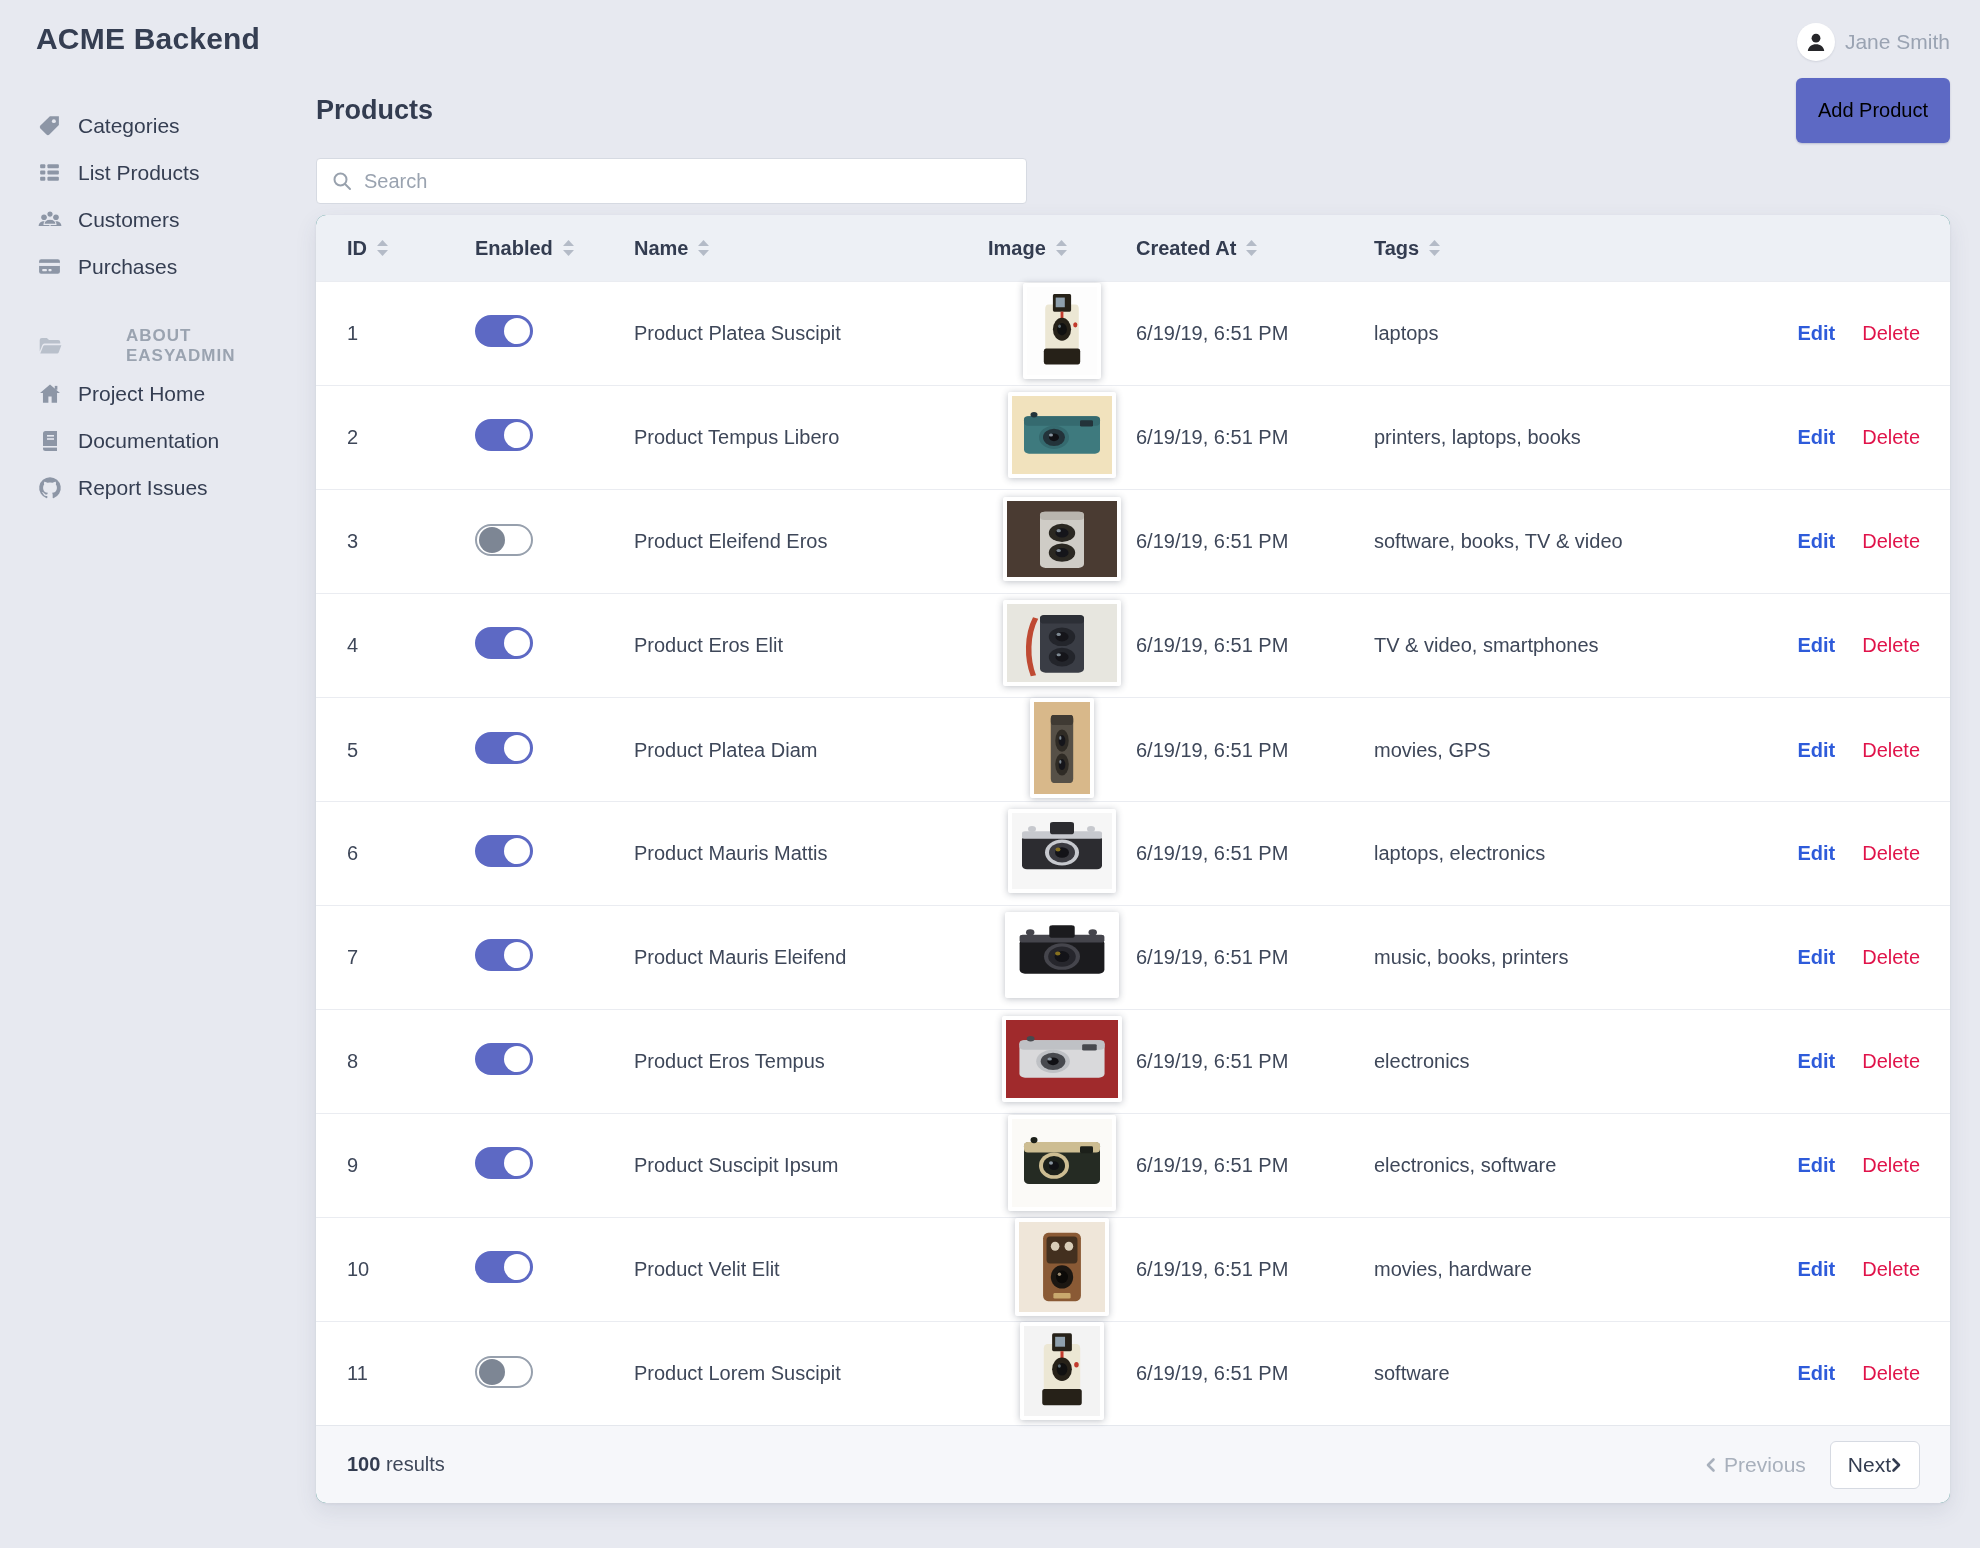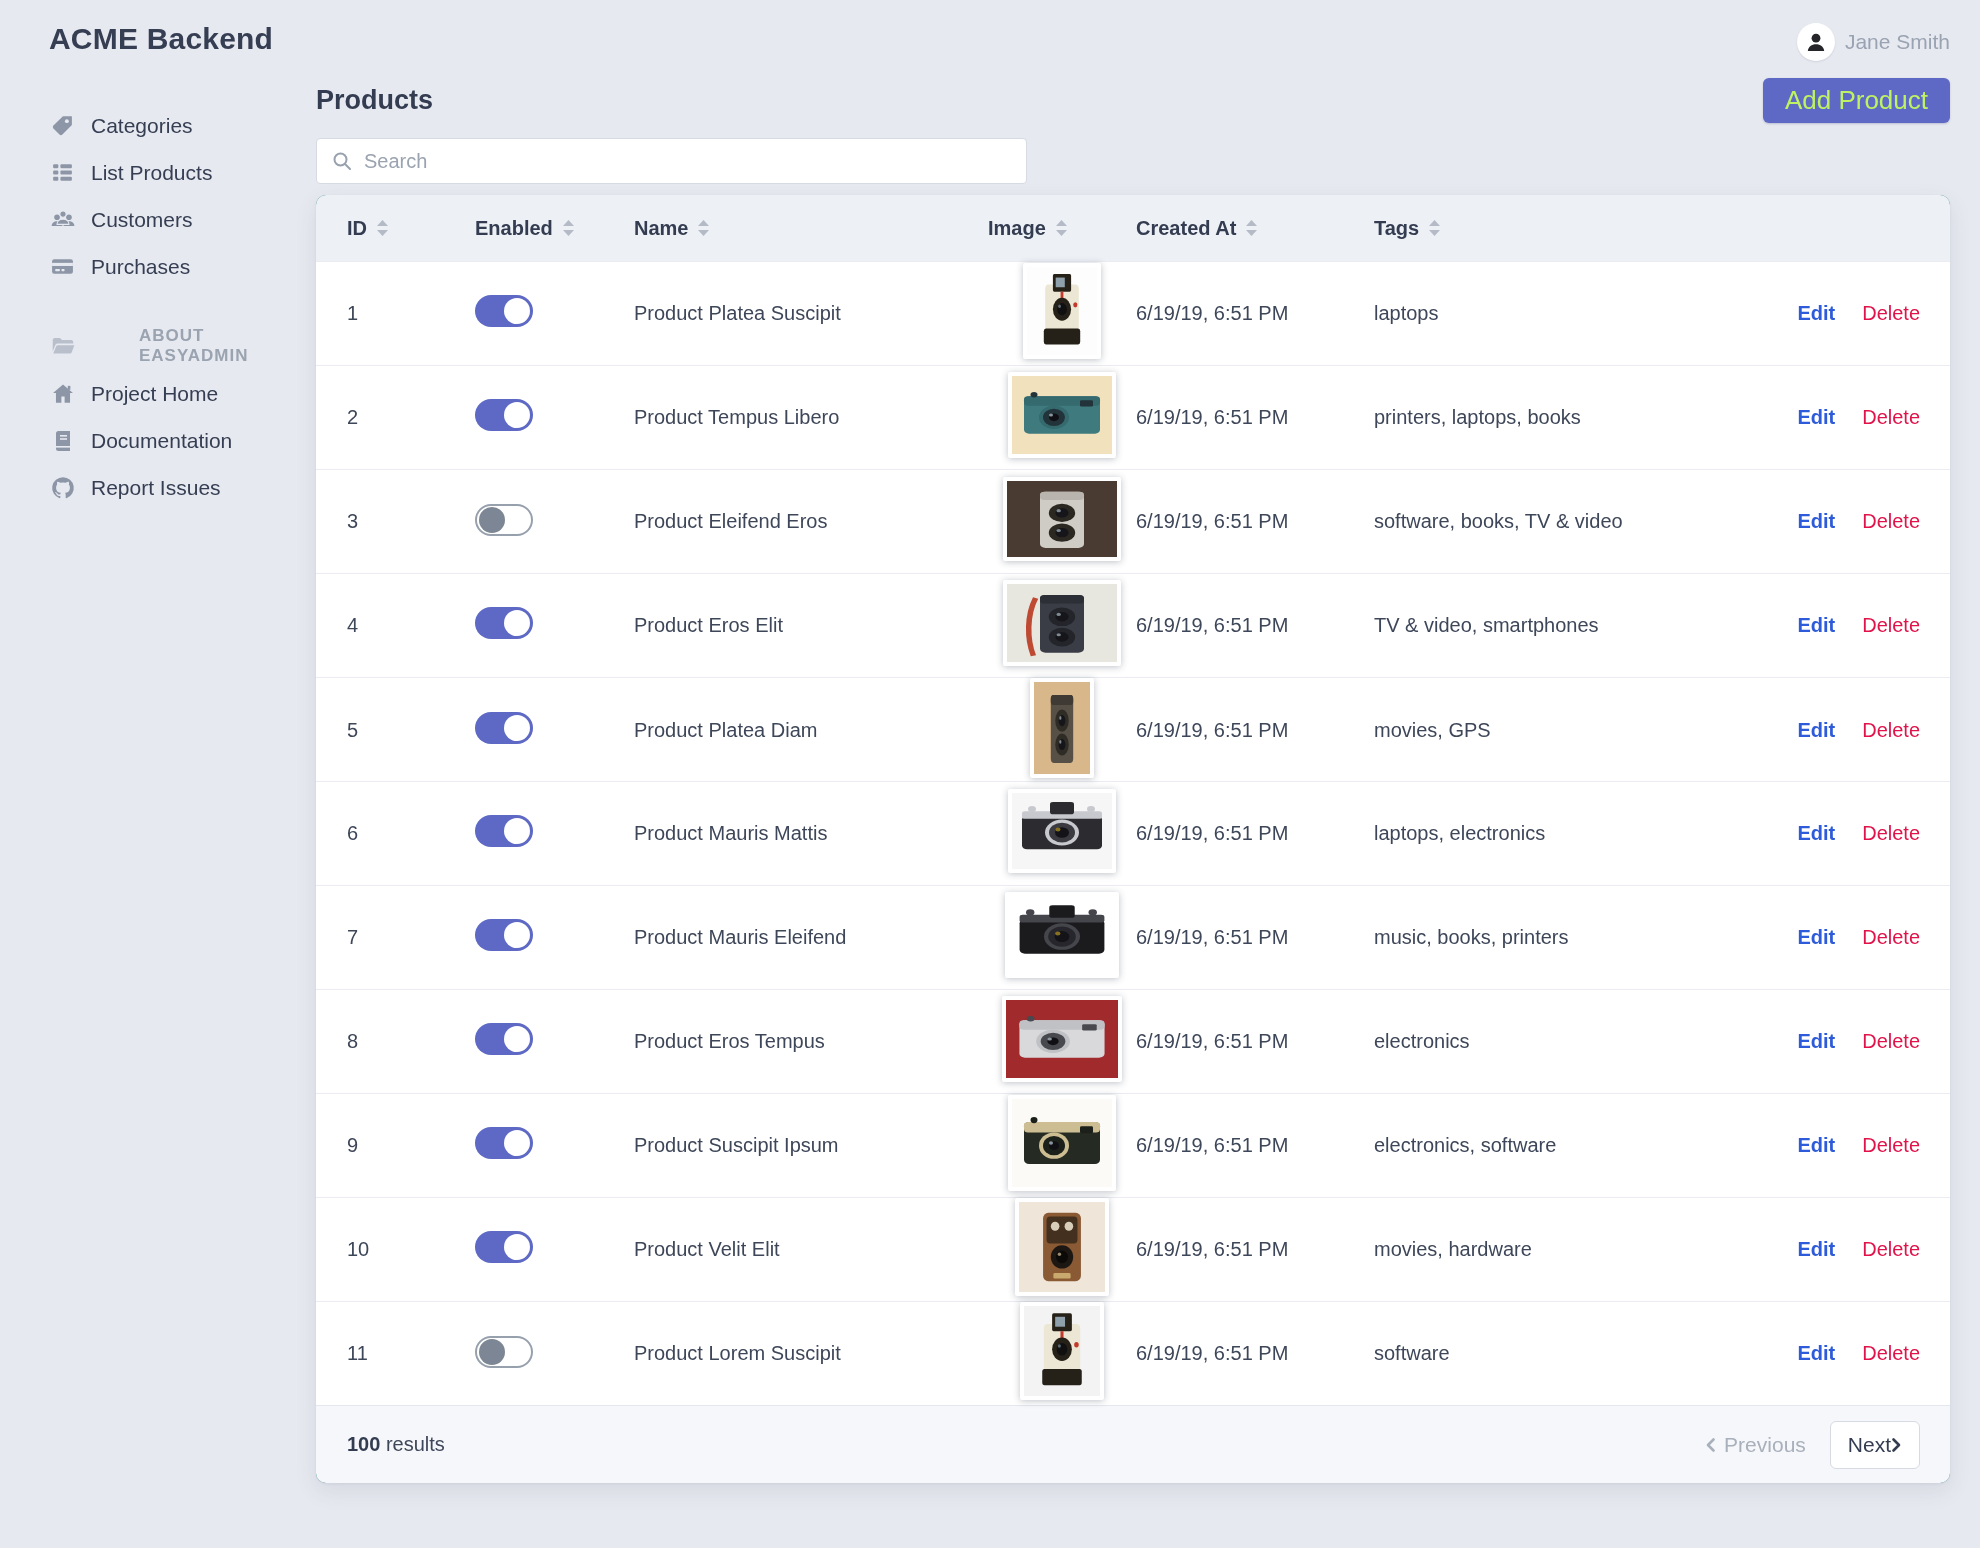--- a/index.html
+++ b/index.html
@@ -6,37 +6,37 @@
   html,body { width:1980px; height:1548px; }
   body {
     font-family:"Liberation Sans","DejaVu Sans",sans-serif;
     background:#e7e9f0;
     color:#3e4759;
     overflow:hidden;
   }
   .app { display:flex; width:1980px; height:1548px; }
 
   
-  .sidebar { width:316px; flex:0 0 316px; padding:22px 10px 0 49px; }
+  .sidebar { width:316px; flex:0 0 316px; padding:22px 10px 0 36px; }
   .brand { font-size:30px; font-weight:bold; color:#353e52; letter-spacing:.2px; margin-bottom:46px; cursor:pointer; }
   .nav-item { display:flex; align-items:center; height:47px; color:#353e52; font-size:21px; cursor:pointer; text-decoration:none; }
   .nav-item .ico { width:27px; height:27px; flex:0 0 27px; display:flex; align-items:center; justify-content:center; margin-right:15px; }
   .nav-item .ico svg { display:block; }
   .nav-section { display:flex; align-items:center; height:40px; margin-top:36px; margin-bottom:4px; color:#9aa3b0; font-size:17px; font-weight:bold; letter-spacing:1px;gap:48px; }
   .nav-section .ico { width:27px; height:27px; flex:0 0 27px; display:flex; align-items:center; justify-content:center; margin-right:15px; }
 
   
   .main { flex:1; padding:0 30px 0 0; }
   .user-row { display:flex; justify-content:flex-end; align-items:center; gap:10px; margin-top:22px; height:40px; cursor:pointer; }
   .avatar { width:38px; height:38px; border-radius:50%; background:#ffffff; display:flex; align-items:center; justify-content:center; box-shadow:0 1px 2px rgba(50,60,80,.12); }
   .user-name { font-size:21px; color:#9aa3b2; }
 
   .title-row { display:flex; justify-content:space-between; align-items:center; margin-top:16px; }
   .page-title { font-size:27px; font-weight:bold; color:#333c50; }
-  .btn-primary { background:#5d69c4; color:#bef264; border:none; border-radius:6px; font-size:26px; font-family:inherit; padding:7px 22px; cursor:pointer; box-shadow:0 1px 2px rgba(50,60,120,.25); }
+  .btn-primary { background:#5d69c4; color:#000000; border:none; border-radius:6px; font-size:20px; font-family:inherit; padding:21px 22px; cursor:pointer; box-shadow:0 1px 2px rgba(50,60,120,.25); }
 
   .search-wrap { position:relative; margin-top:15px; width:711px; }
   .search-input { width:711px; height:46px; border:1px solid #d6dae2; border-radius:4px; background:#fff; font-size:20px; font-family:inherit; color:#3e4759; padding:0 16px 0 47px; outline:none; }
   .search-input::placeholder { color:#9aa3b0; }
   .search-ico { position:absolute; left:15px; top:12px; }
 
   
   .card { margin-top:11px; background:#0f766e; border-radius:10px; overflow:hidden; box-shadow:0 8px 22px rgba(60,72,100,.10), 0 1px 3px rgba(60,72,100,.08); }
   .grid { display:grid; grid-template-columns:128px 159px 354px 148px 238px 380px 1fr; align-items:center; padding-left:31px; padding-right:30px; }
   .thead { background:#edf0f5; height:66px; }

